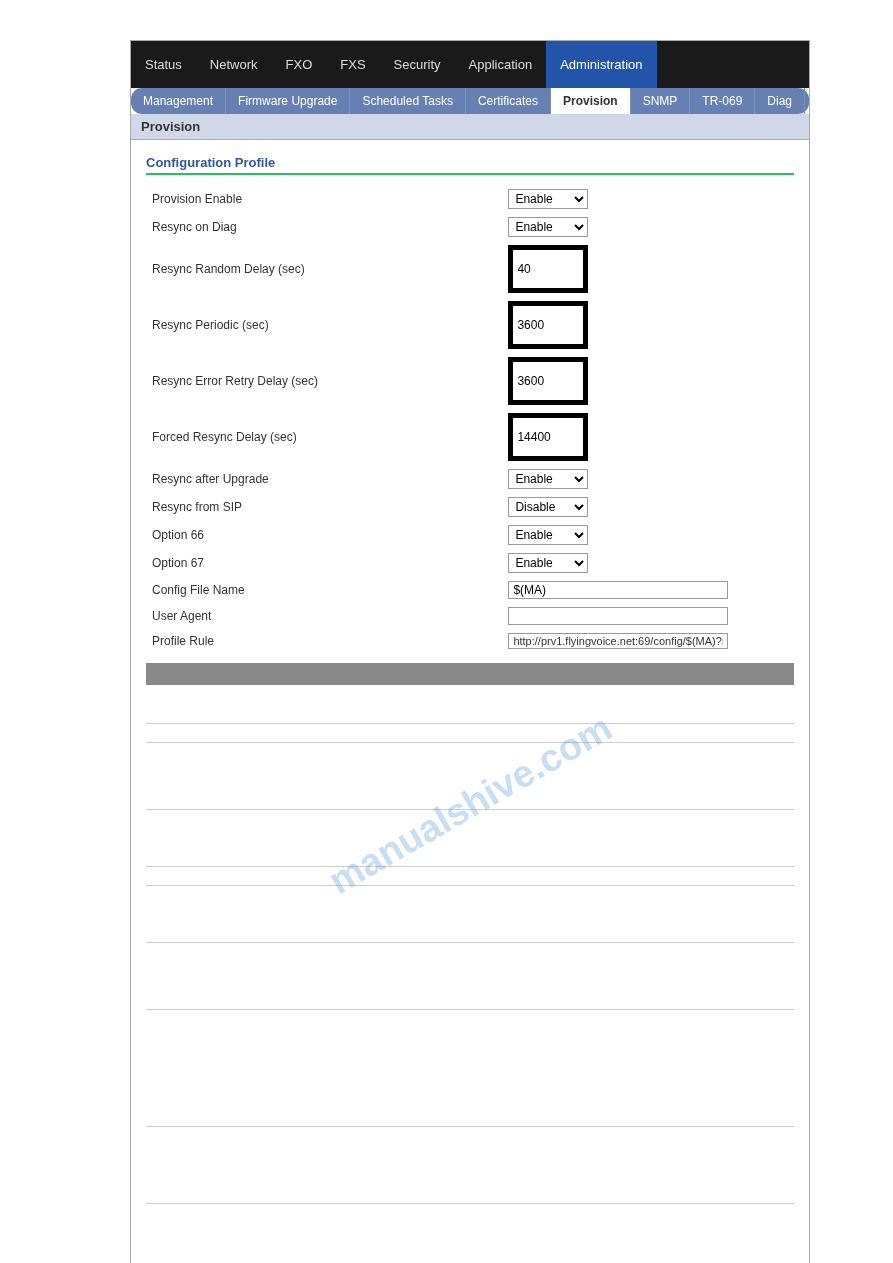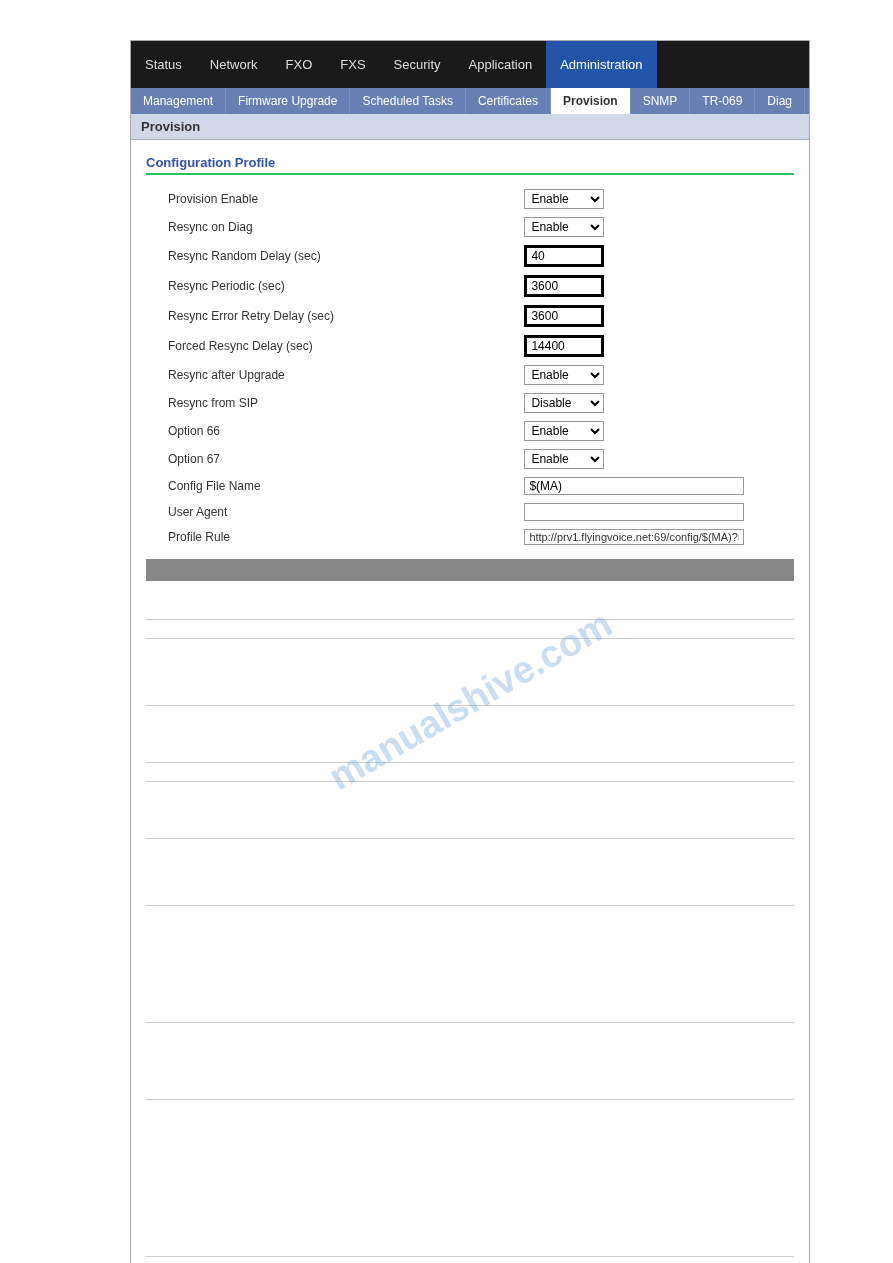--- a/index.html
+++ b/index.html
@@ -35,20 +35,21 @@
     .top-nav-item.highlight {
       background: #2255aa;
       color: #fff;
       font-weight: normal;
     }
     
     .second-nav {
       display: flex;
       background: #6680b3;
       flex-wrap: nowrap;
+      border-radius: 11px;
     }
     .second-nav-item {
       padding: 6px 12px;
       color: #fff;
       font-size: 12px;
       cursor: pointer;
       white-space: nowrap;
       border-right: 1px solid #7a90c0;
     }
     .second-nav-item.active {
@@ -73,21 +74,20 @@
       color: #3355aa;
       font-weight: bold;
       font-size: 13px;
       border-bottom: 2px solid #22c55e;
       padding-bottom: 3px;
       margin-bottom: 10px;
     }
     .form-table {
       width: 100%;
       border-collapse: collapse;
-      margin-left: 16px;
     }
     .form-table tr td {
       padding: 4px 6px;
       vertical-align: middle;
     }
     .form-table tr td:first-child {
       width: 55%;
       color: #333;
       font-size: 12px;
     }
@@ -97,22 +97,22 @@
     select.field {
       width: 80px;
       font-size: 12px;
       padding: 1px 2px;
       border: 1px solid #999;
       background: #fff;
     }
     input.field {
       width: 80px;
       font-size: 12px;
-      padding: 1px 4px;
-      border: 3px solid #000000;
+      padding: 12px 4px;
+      border: 5px solid #000000;
       background: #fff;
     }
     input.field-wide {
       width: 220px;
       font-size: 12px;
       padding: 1px 4px;
       border: 1px solid #999;
       background: #fff;
     }
     .profile-rule-value {

